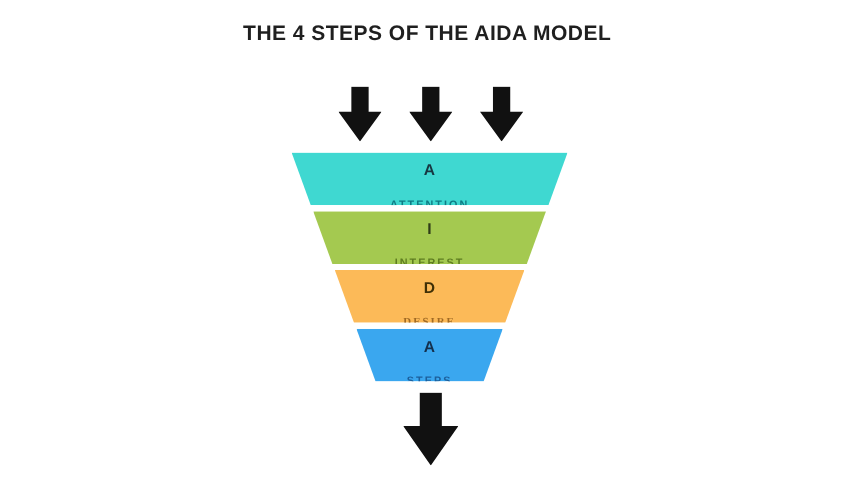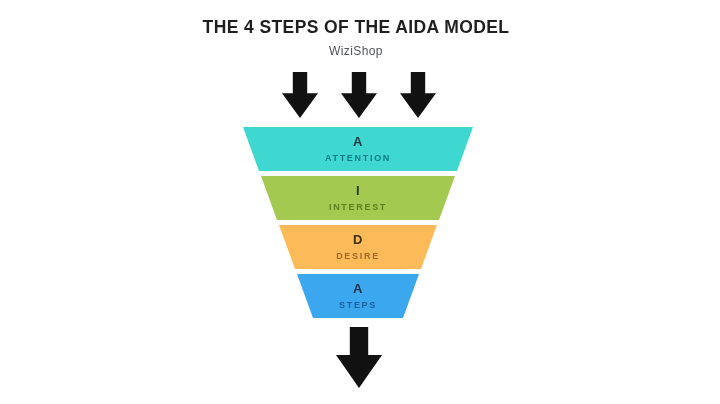--- a/index.html
+++ b/index.html
@@ -53,57 +53,56 @@
     align-items: center;
     clip-path: polygon(16px 100%, 0 0, 100% 0, calc(100% - 16px) 100%);
   }
   .step .letter {
     font-size: 13px;
     font-weight: 700;
     line-height: 15px;
     letter-spacing: 0.5px;
   }
   .step .label {
-    margin-top: 4px;
+    margin-top: 16px;
     font-size: 9px;
     font-weight: 700;
     letter-spacing: 1.7px;
     line-height: 11px;
   }
   .step0 { top: 127px; left: 243px; width: 230px; }
   .step1 { top: 176px; left: 261px; width: 194px; }
   .step2 { top: 225px; left: 279px; width: 158px; }
   .step3 { top: 274px; left: 297px; width: 122px; }
 </style>
 </head>
 <body>
 
 <div class="canvas">
 
   <div class="title" style="color: rgb(31, 31, 31);">THE 4 STEPS OF THE AIDA MODEL</div>
 
-  <div class="subtitle" style="color: rgb(80, 85, 91);">WiziShop</div>
 
   <div class="arrow-down arrow-top a1" style="background-color: rgb(17, 17, 17);"></div>
   <div class="arrow-down arrow-top a2" style="background-color: rgb(17, 17, 17);"></div>
   <div class="arrow-down arrow-top a3" style="background-color: rgb(17, 17, 17);"></div>
 
   <div class="step step0" style="background-color: rgb(63, 216, 209);">
     <span class="letter" style="color: rgb(23, 55, 65);">A</span>
     <span class="label" style="color: rgb(15, 123, 132);">ATTENTION</span>
   </div>
 
   <div class="step step1" style="background-color: rgb(164, 201, 80);">
     <span class="letter" style="color: rgb(46, 59, 24);">I</span>
     <span class="label" style="color: rgb(94, 125, 32); text-align: center;">INTEREST</span>
   </div>
 
   <div class="step step2" style="background-color: rgb(252, 186, 88);">
     <span class="letter" style="color: rgb(64, 48, 6);">D</span>
-    <span class="label" style="color: rgb(160, 106, 36);">DESIRE</span>
+    <span class="label" style="color: rgb(160, 106, 36); font-family: Liberation Serif, serif;">DESIRE</span>
   </div>
 
   <div class="step step3" style="background-color: rgb(58, 167, 239);">
     <span class="letter" style="color: rgb(20, 48, 77);">A</span>
     <span class="label" style="color: rgb(29, 95, 155);">STEPS</span>
   </div>
 
   <div class="arrow-down arrow-bottom" style="background-color: rgb(17, 17, 17);"></div>
 
 </div>

